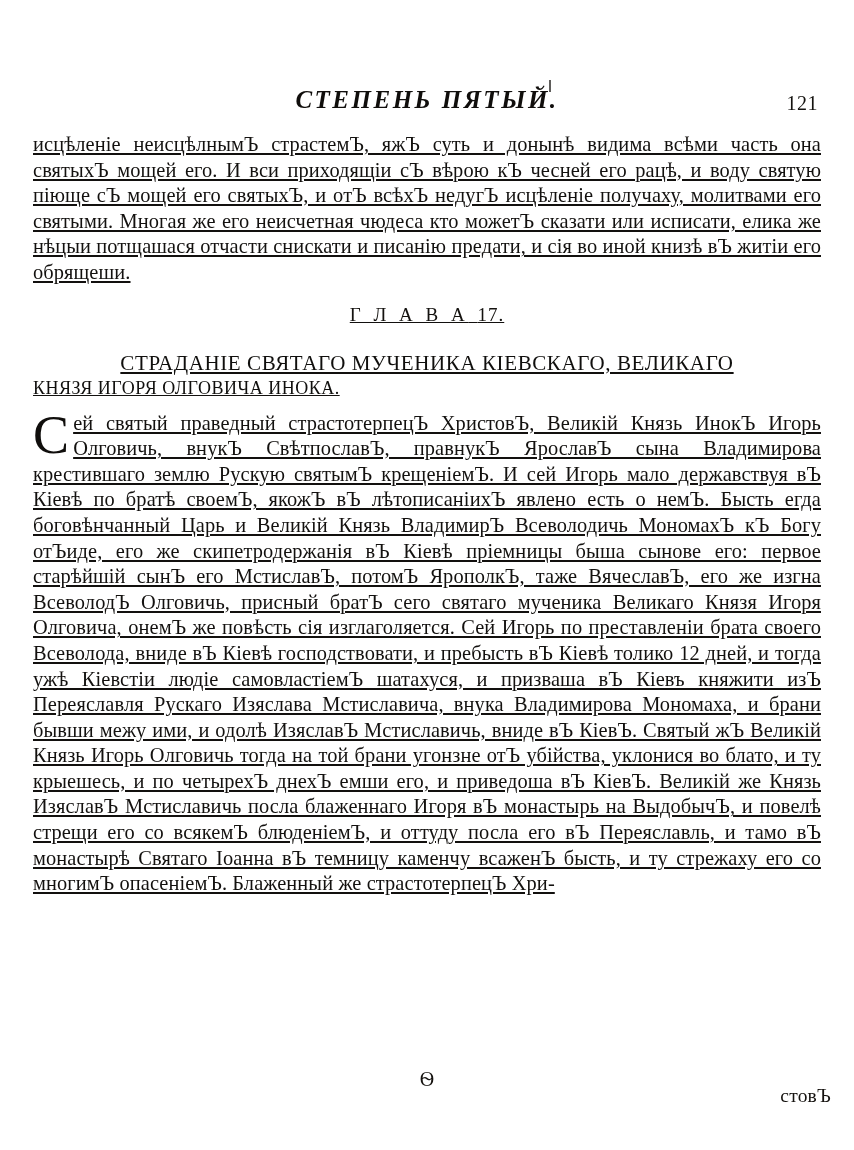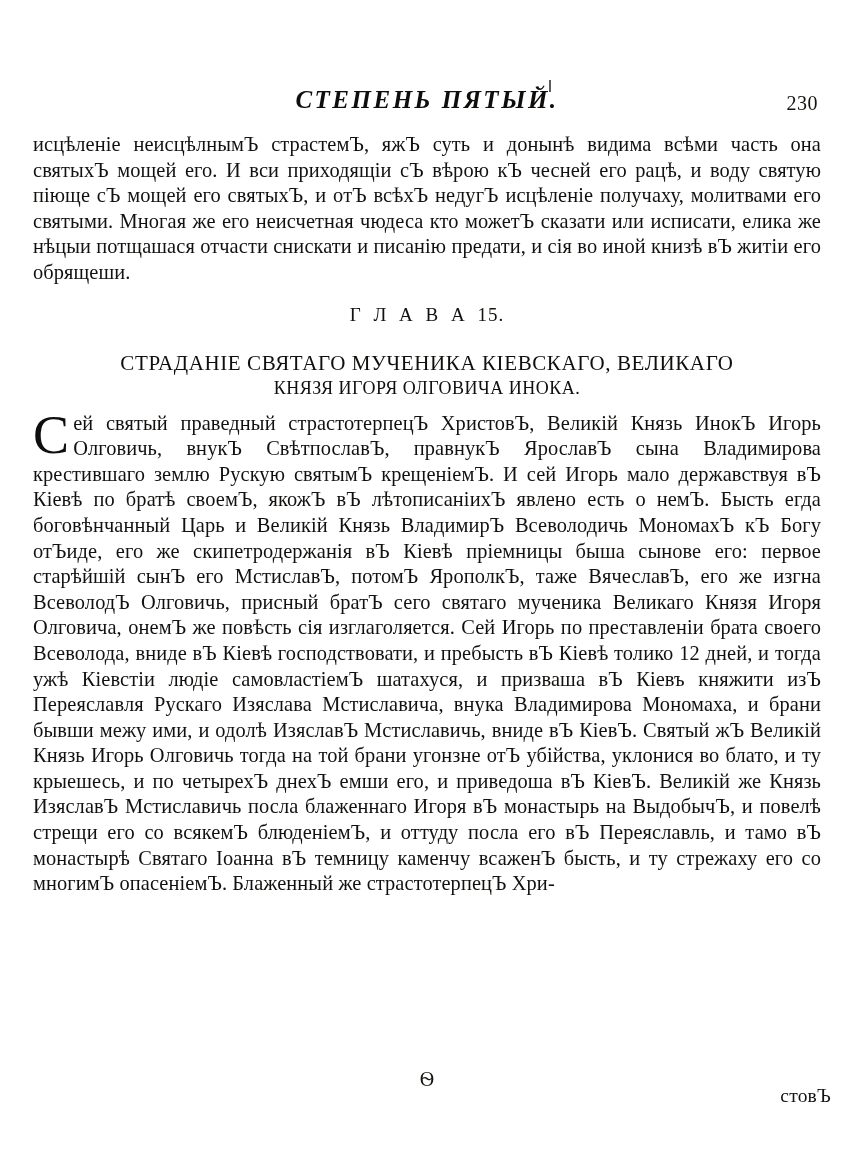--- a/index.html
+++ b/index.html
@@ -55,20 +55,21 @@
     width: 2px;
     height: 12px;
     background: #2a2724;
     opacity: 0.75;
   }
   .body-col {
     position: absolute;
     top: 132px;
     left: 33px;
     width: 788px;
+    text-decoration: underline;
   }
   p {
     margin: 0;
     font-size: 20.4px;
     line-height: 25.6px;
     text-align: justify;
     text-justify: inter-word;
     letter-spacing: 0.1px;
     color: #13110f;
   }
@@ -88,21 +89,21 @@
   .chapter-title {
     margin-top: 25px;
     text-align: center;
     font-size: 21px;
     letter-spacing: 0.6px;
     line-height: 25px;
     color: #100f0d;
   }
   .chapter-subtitle {
     margin-top: 2px;
-    text-align: center;
+    text-align: left;
     font-size: 18px;
     letter-spacing: 0.5px;
     color: #100f0d;
   }
   .main-text {
     margin-top: 12px;
     position: relative;
   }
   .dropcap {
     float: left;
@@ -131,30 +132,30 @@
   }
 </style>
 </head>
 <body>
 
 <div class="page">
 
   <div class="header">
     <div class="tick"></div>
     <div class="running-title">СТЕПЕНЬ ПЯТЫЙ.</div>
-    <div class="folio">230</div>
+    <div class="folio">121</div>
   </div>
 
   <div class="body-col">
 
     <p class="para-top">исцѣленіе неисцѣлнымЪ страстемЪ, яжЪ суть и донынѣ видима всѣми часть она святыхЪ мощей его. И вси приходящіи сЪ вѣрою кЪ чесней его рацѣ, и воду святую піюще сЪ мощей его святыхЪ, и отЪ всѣхЪ недугЪ исцѣленіе получаху, молитвами его святыми. Многая же его неисчетная чюдеса кто можетЪ сказати или исписати, елика же нѣцыи потщашася отчасти снискати и писанію предати, и сія во иной книзѣ вЪ житіи его обрящеши.</p>
 
     <div class="chapter-mark">
       <span>Г Л А В А</span>
-      <span class="chapter-num">15.</span>
+      <span class="chapter-num">17.</span>
     </div>
 
     <div class="chapter-title">СТРАДАНІЕ СВЯТАГО МУЧЕНИКА КІЕВСКАГО, ВЕЛИКАГО</div>
     <div class="chapter-subtitle">КНЯЗЯ ИГОРЯ ОЛГОВИЧА ИНОКА.</div>
 
     <p class="main-text">
       <span class="dropcap">С</span><span>ей святый праведный страстотерпецЪ ХристовЪ, Великій Князь ИнокЪ Игорь Олговичь, внукЪ СвѣтпославЪ, правнукЪ ЯрославЪ сына Владимирова крестившаго землю Рускую святымЪ крещеніемЪ. И сей Игорь мало державствуя вЪ Кіевѣ по братѣ своемЪ, якожЪ вЪ лѣтописаніихЪ явлено есть о немЪ. Бысть егда боговѣнчанный Царь и Великій Князь ВладимирЪ Всеволодичь МономахЪ кЪ Богу отЪиде, его же скипетродержанія вЪ Кіевѣ пріемницы быша сынове его: первое старѣйшій сынЪ его МстиславЪ, потомЪ ЯрополкЪ, таже ВячеславЪ, его же изгна ВсеволодЪ Олговичь, присный братЪ сего святаго мученика Великаго Князя Игоря Олговича, онемЪ же повѣсть сія изглаголяется. Сей Игорь по преставленіи брата своего Всеволода, вниде вЪ Кіевѣ господствовати, и пребысть вЪ Кіевѣ толико 12 дней, и тогда ужѣ Кіевстіи людіе самовластіемЪ шатахуся, и призваша вЪ Кіевъ княжити изЪ Переяславля Рускаго Изяслава Мстиславича, внука Владимирова Мономаха, и брани бывши межу ими, и одолѣ ИзяславЪ Мстиславичь, вниде вЪ КіевЪ. Святый жЪ Великій Князь Игорь Олговичь тогда на той брани угонзне отЪ убійства, уклонися во блато, и ту крыешесь, и по четырехЪ днехЪ емши его, и приведоша вЪ КіевЪ. Великій же Князь ИзяславЪ Мстиславичь посла блаженнаго Игоря вЪ монастырь на ВыдобычЪ, и повелѣ стрещи его со всякемЪ блюденіемЪ, и оттуду посла его вЪ Переяславль, и тамо вЪ монастырѣ Святаго Іоанна вЪ темницу каменчу всаженЪ бысть, и ту стрежаху его со многимЪ опасеніемЪ. Блаженный же страстотерпецЪ Хри-</span>
     </p>
 
   </div>

